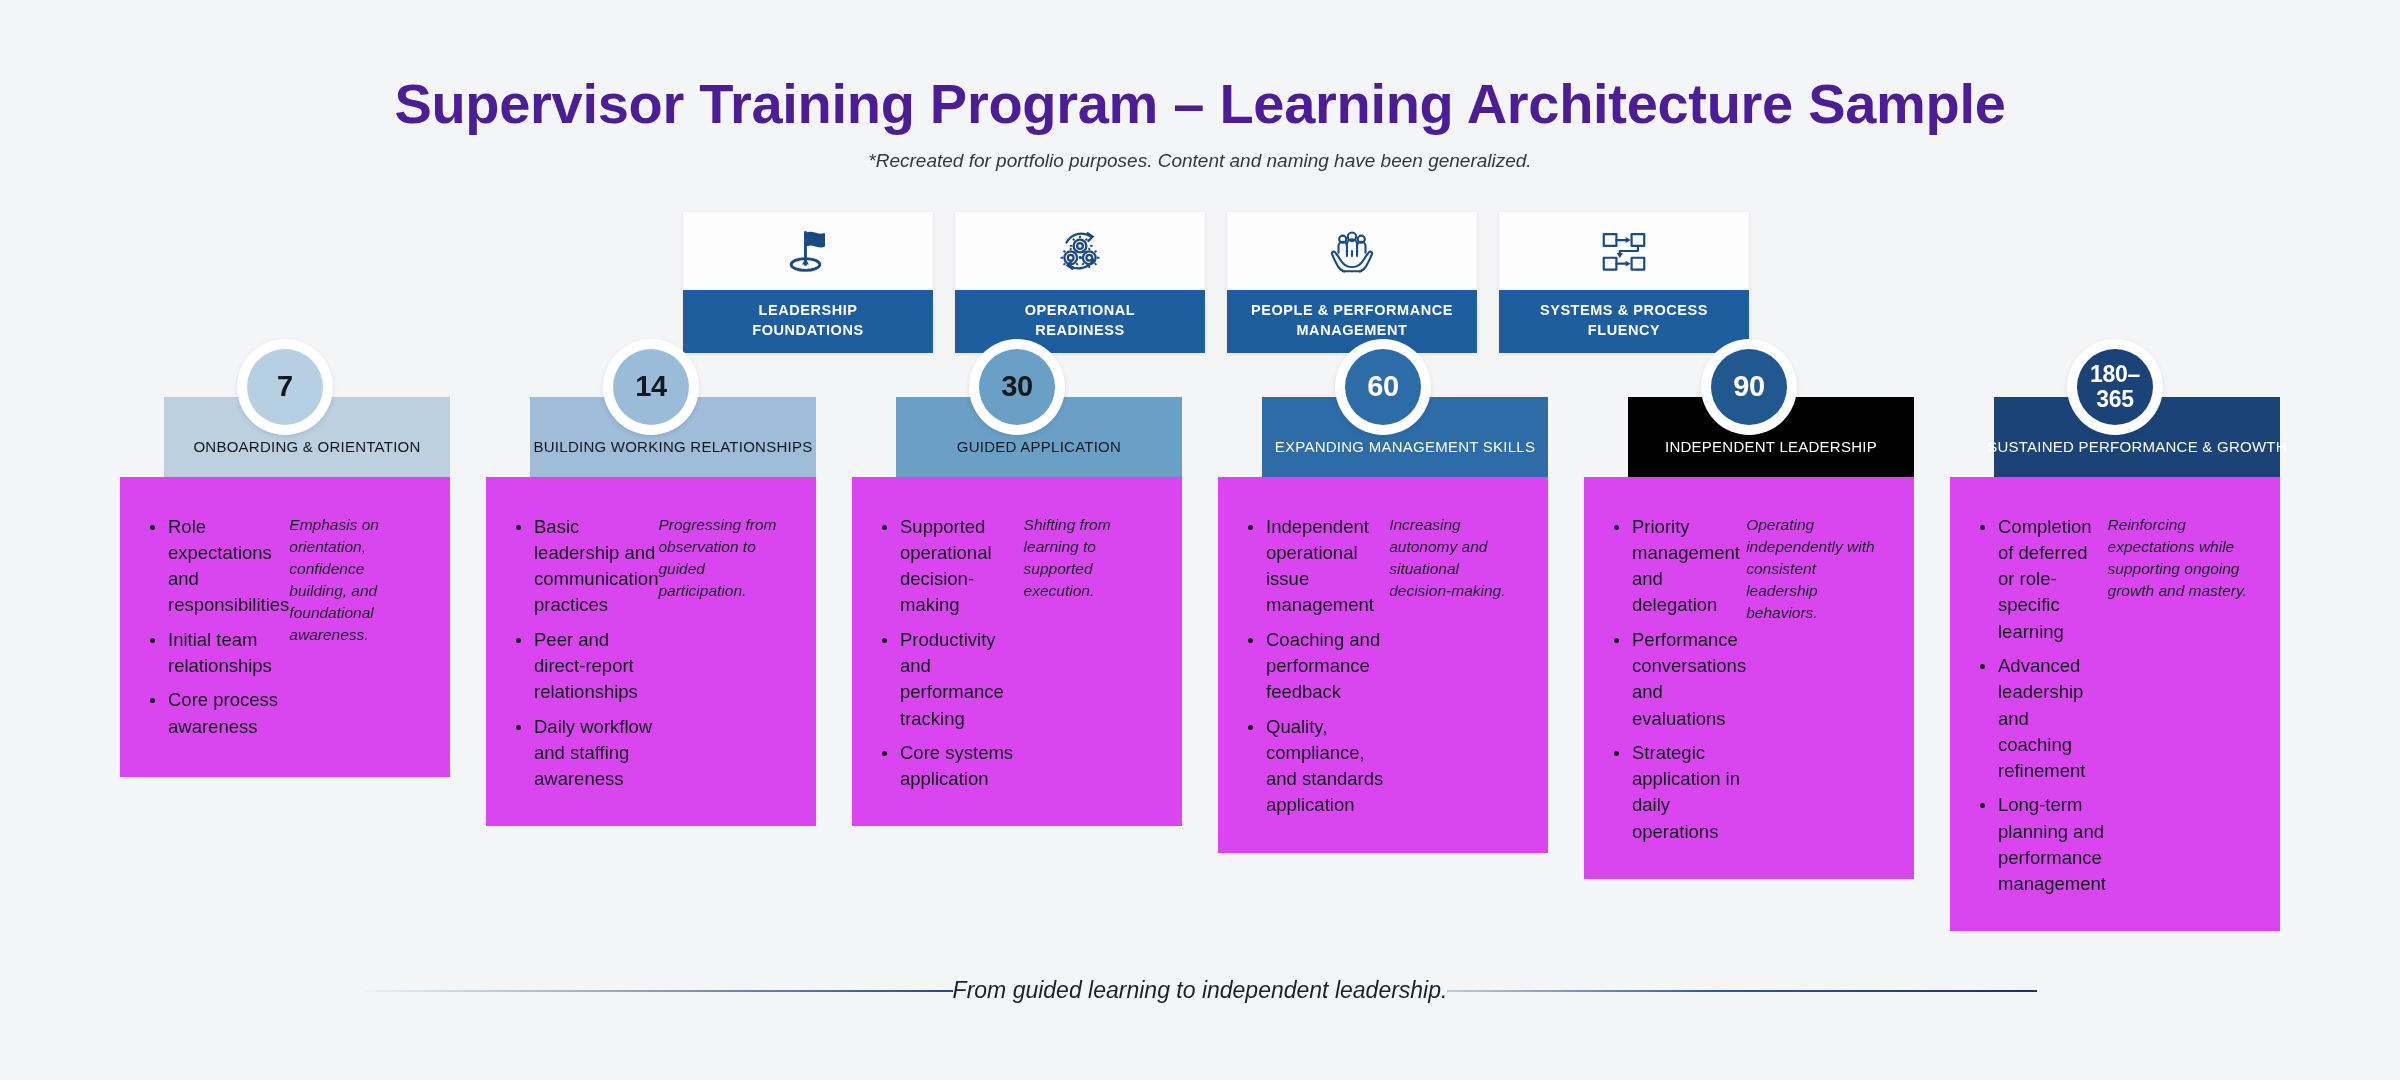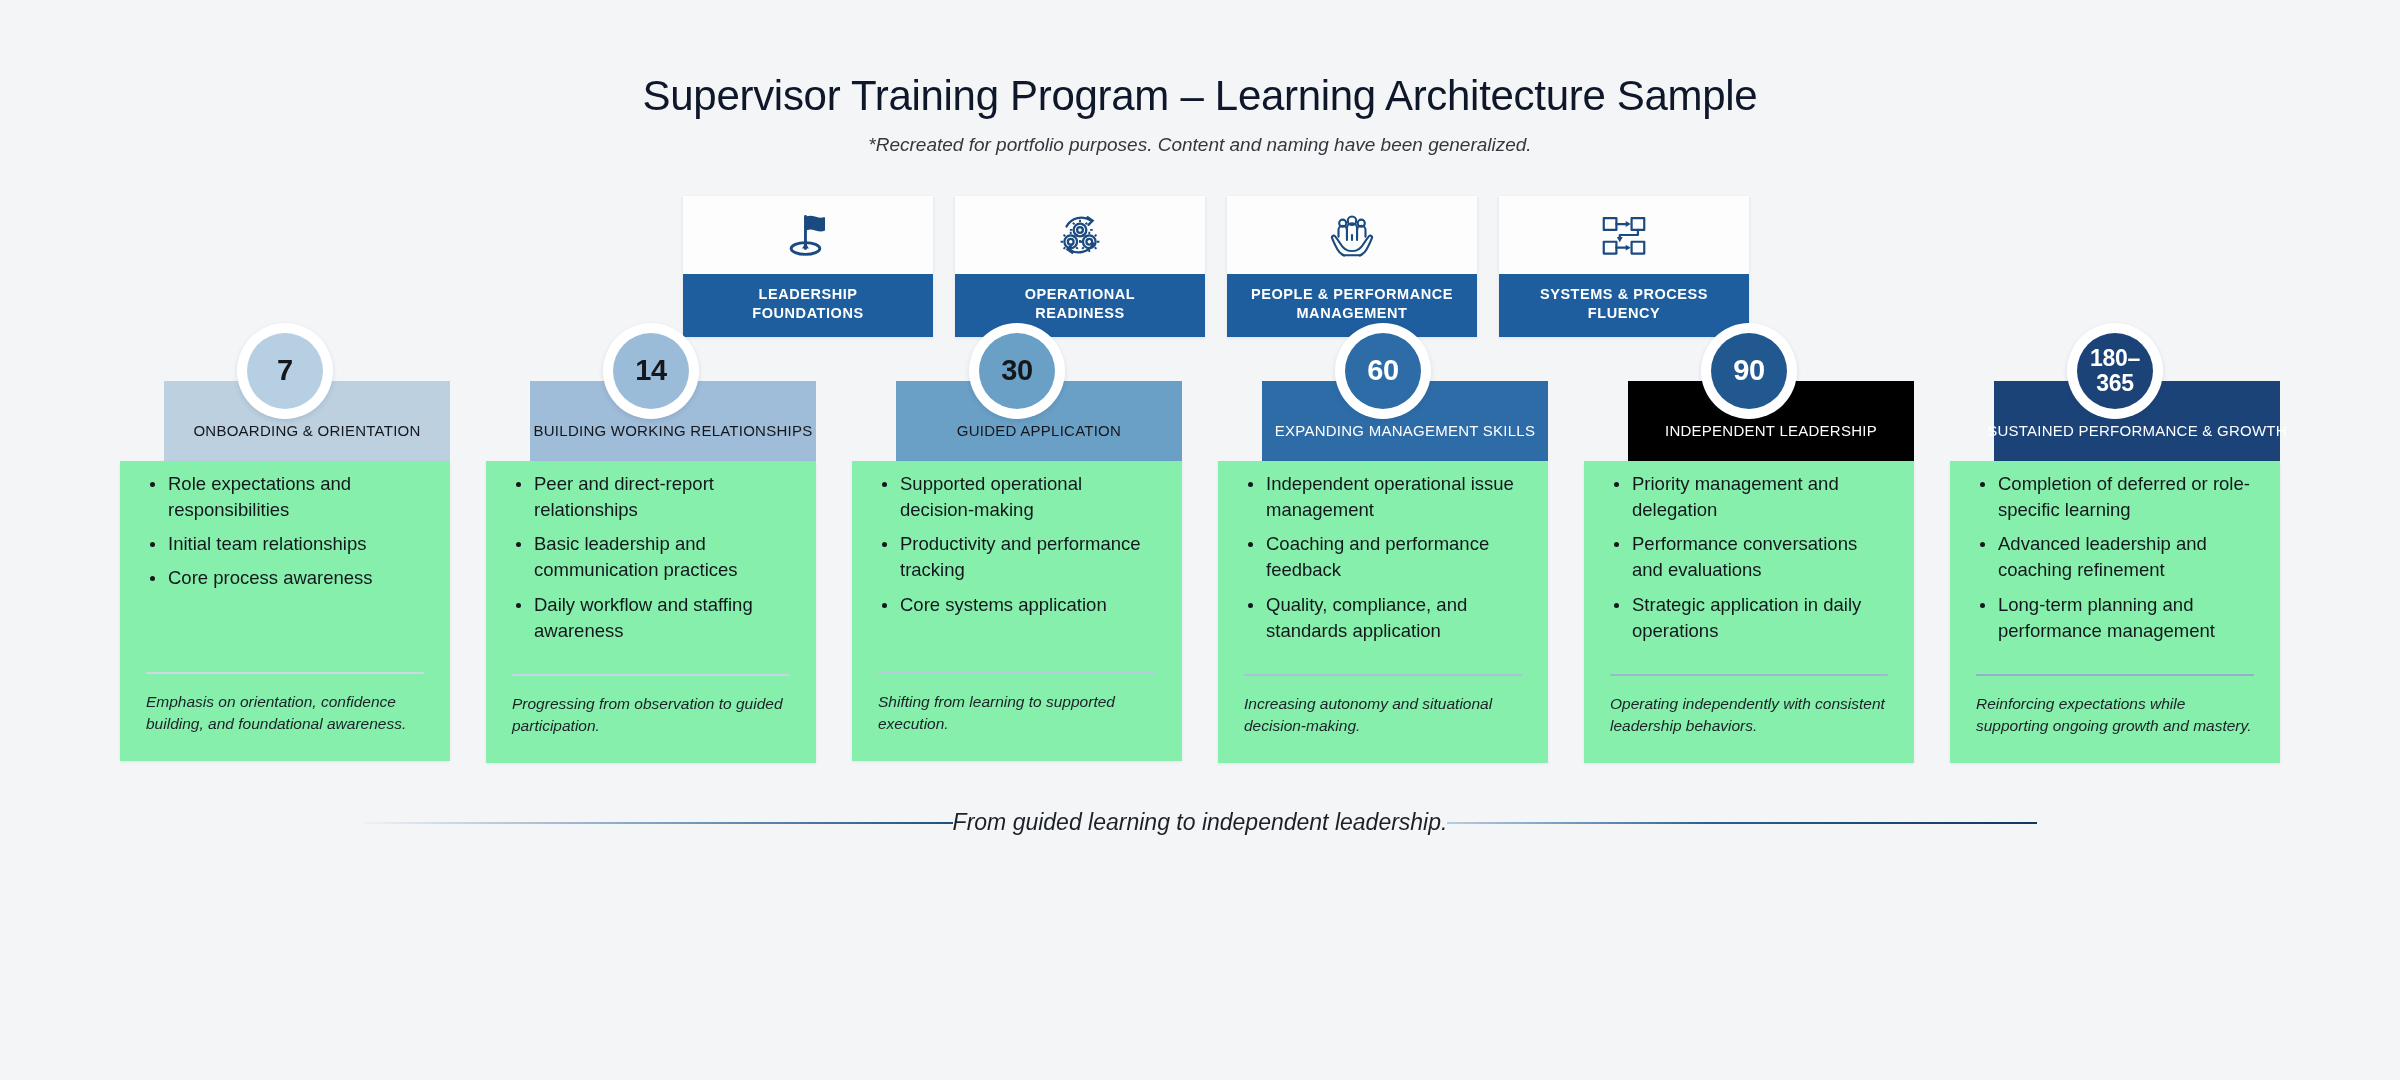--- a/index.html
+++ b/index.html
@@ -18,23 +18,23 @@
     height: 1080px;
     background: #f4f5f7;
   }
 
   
   .header {
     padding-top: 72px;
     text-align: center;
   }
   .title {
-    font-size: 42px;
-    font-weight: 400;
-    color: #0f172a;
+    font-size: 56px;
+    font-weight: 700;
+    color: #4c1d95;
     letter-spacing: -0.3px;
     line-height: 1.15;
   }
   .subtitle {
     margin-top: 14px;
     font-size: 19px;
     font-style: italic;
     color: #33383f;
     font-weight: 400;
   }
@@ -133,26 +133,26 @@
     padding-bottom: 22px;
     font-size: 15px;
     font-weight: 400;
     letter-spacing: 0.25px;
     text-align: center;
     white-space: nowrap;
     margin-left: 44px;
   }
 
   .stage-body {
-    background: #86efac;
+    background: #d946ef;
     flex: 1;
     min-height: 300px;
-    padding: 10px 26px 26px 26px;
-    display: flex;
-    flex-direction: column;
+    padding: 37px 26px 26px 26px;
+    display: flex;
+    flex-direction: row;
     box-shadow: 0 1px 3px rgba(25,50,85,0.07);
   }
 
   .bullets { list-style: none; }
   .bullets li {
     position: relative;
     padding-left: 22px;
     margin-bottom: 8px;
     font-size: 18.5px;
     line-height: 1.42;
@@ -339,22 +339,22 @@
          <div>
               <div>14</div>
             </div>
        </div>
      </div>
      <div class="stage-header" style="background:#9fbcd8;color:#14181d">
        <span>BUILDING WORKING RELATIONSHIPS</span>
      </div>
      <div class="stage-body">
        <ul class="bullets">
+            <li>Basic leadership and communication practices</li>
             <li>Peer and direct-report relationships</li>
-            <li>Basic leadership and communication practices</li>
             <li>Daily workflow and staffing awareness</li>
           </ul>
        <div class="stage-spacer"></div>
        <div class="stage-rule" style="background:#c4d5e4"></div>
        <div class="stage-note">Progressing from observation to guided participation.</div>
      </div>
       </div>
       <div class="stage">
         <div class="badge">
        <div class="badge-inner" style="background:#6a9fc6;color:#14181d">

